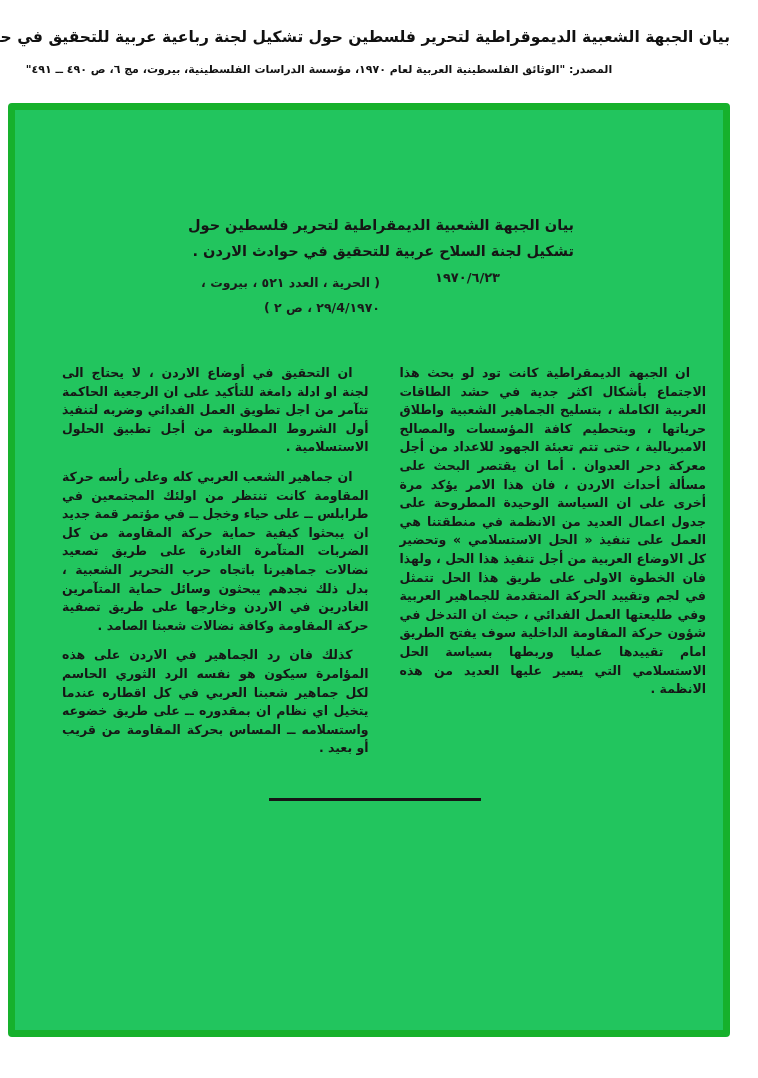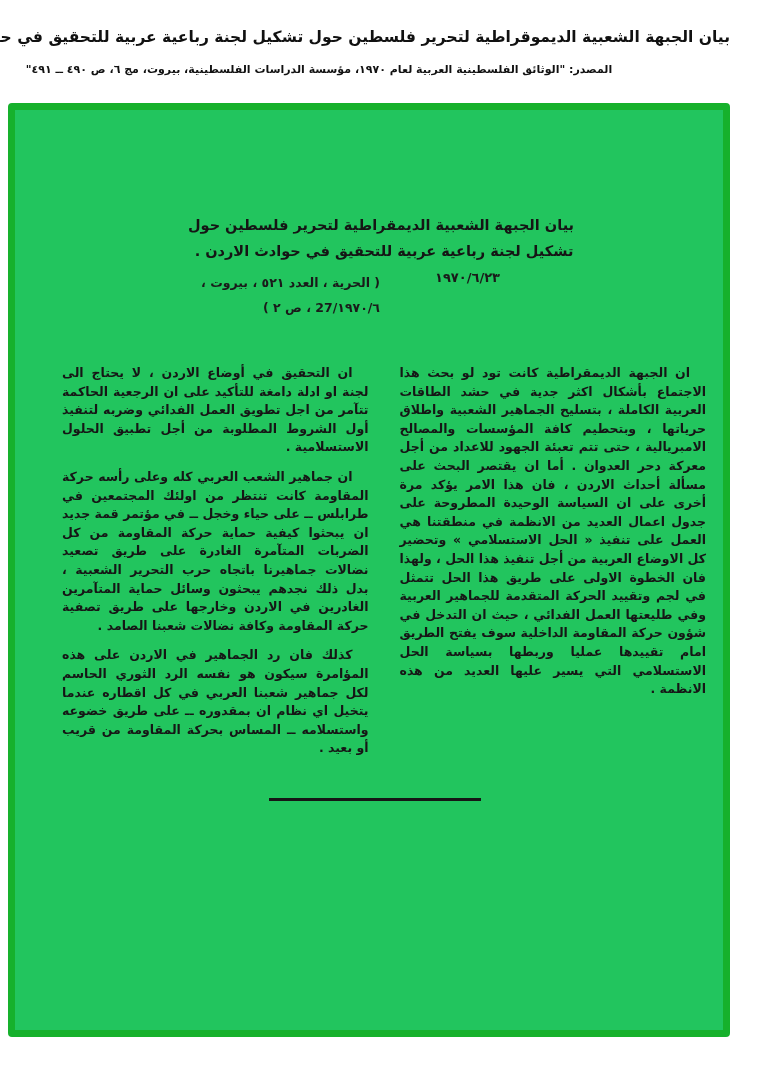--- a/index.html
+++ b/index.html
@@ -122,28 +122,28 @@
 
 <div class="page-header">
   <div class="header-title">بيان الجبهة الشعبية الديموقراطية لتحرير فلسطين حول تشكيل لجنة رباعية عربية للتحقيق في حوادث الأردن</div>
   <div class="header-source">المصدر: "الوثائق الفلسطينية العربية لعام ١٩٧٠، مؤسسة الدراسات الفلسطينية، بيروت، مج ٦، ص ٤٩٠ ــ ٤٩١"</div>
 </div>
 
 <div class="frame" style="border-color: rgb(22, 177, 44);">
 
   <div class="doc-title">
     <div class="t-line">بيان الجبهة الشعبية الديمقراطية لتحرير فلسطين حول</div>
-    <div class="t-line">تشكيل لجنة رباعية عربية للتحقيق في حوادث الاردن .</div>
+    <div class="t-line">تشكيل لجنة السلاح عربية للتحقيق في حوادث الاردن .</div>
   </div>
 
   <div class="meta-date">١٩٧٠/٦/٢٣</div>
 
   <div class="meta-citation">
     <div class="c-line">( الحرية ، العدد ٥٢١ ، بيروت ،</div>
-    <div class="c-line">١٩٧٠/٦/27 ، ص ٢ )</div>
+    <div class="c-line">١٩٧٠/4/٢٩ ، ص ٢ )</div>
   </div>
 
   <div class="columns">
     <div class="col">
       <p>ان الجبهة الديمقراطية كانت تود لو بحث هذا الاجتماع بأشكال اكثر جدية في حشد الطاقات العربية الكاملة ، بتسليح الجماهير الشعبية واطلاق حرياتها ، وبتحطيم كافة المؤسسات والمصالح الامبريالية ، حتى تتم تعبئة الجهود للاعداد من أجل معركة دحر العدوان . أما ان يقتصر البحث على مسألة أحداث الاردن ، فان هذا الامر يؤكد مرة أخرى على ان السياسة الوحيدة المطروحة على جدول اعمال العديد من الانظمة في منطقتنا هي العمل على تنفيذ « الحل الاستسلامي » وتحضير كل الاوضاع العربية من أجل تنفيذ هذا الحل ، ولهذا فان الخطوة الاولى على طريق هذا الحل تتمثل في لجم وتقييد الحركة المتقدمة للجماهير العربية وفي طليعتها العمل الفدائي ، حيث ان التدخل في شؤون حركة المقاومة الداخلية سوف يفتح الطريق امام تقييدها عمليا وربطها بسياسة الحل الاستسلامي التي يسير عليها العديد من هذه الانظمة .</p>
     </div>
     <div class="col">
       <p>ان التحقيق في أوضاع الاردن ، لا يحتاج الى لجنة او ادلة دامغة للتأكيد على ان الرجعية الحاكمة تتآمر من اجل تطويق العمل الفدائي وضربه لتنفيذ أول الشروط المطلوبة من أجل تطبيق الحلول الاستسلامية .</p>
       <p>ان جماهير الشعب العربي كله وعلى رأسه حركة المقاومة كانت تنتظر من اولئك المجتمعين في طرابلس ــ على حياء وخجل ــ في مؤتمر قمة جديد ان يبحثوا كيفية حماية حركة المقاومة من كل الضربات المتآمرة الغادرة على طريق تصعيد نضالات جماهيرنا باتجاه حرب التحرير الشعبية ، بدل ذلك نجدهم يبحثون وسائل حماية المتآمرين الغادرين في الاردن وخارجها على طريق تصفية حركة المقاومة وكافة نضالات شعبنا الصامد .</p>
       <p>كذلك فان رد الجماهير في الاردن على هذه المؤامرة سيكون هو نفسه الرد الثوري الحاسم لكل جماهير شعبنا العربي في كل اقطاره عندما يتخيل اي نظام ان بمقدوره ــ على طريق خضوعه واستسلامه ــ المساس بحركة المقاومة من قريب أو بعيد .</p>

